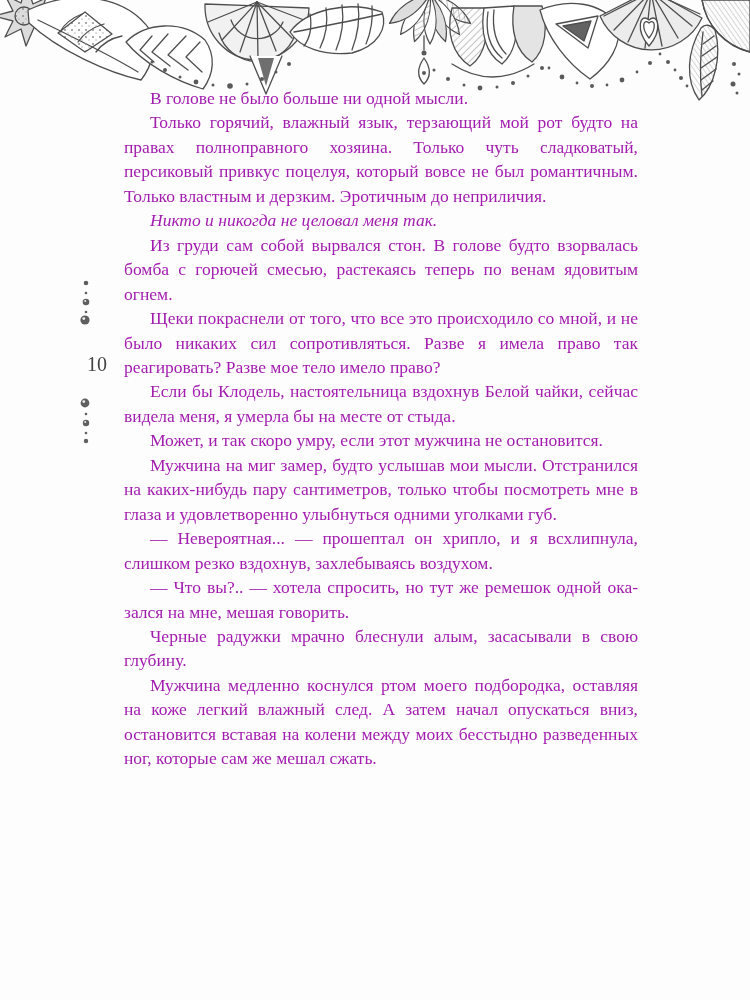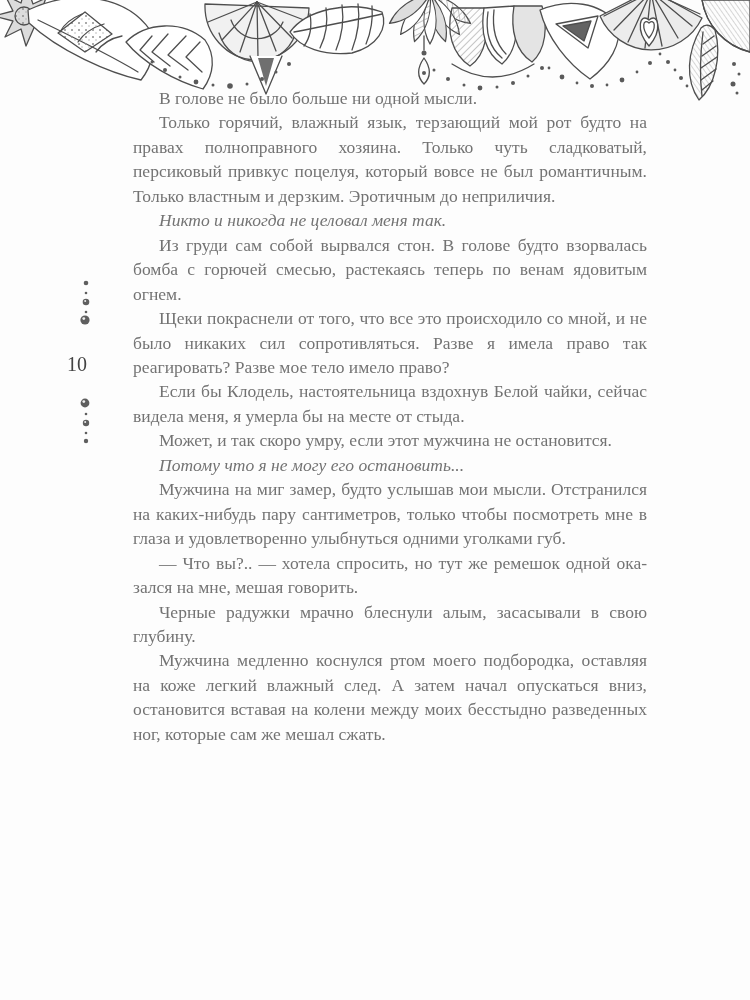--- a/index.html
+++ b/index.html
@@ -14,33 +14,33 @@
     width: 750px; height: 1000px;
     background: #fdfdfd;
   }
   .header-ornament-wrap {
     position: absolute; top: 0; left: 0;
     width: 750px; height: 105px;
     pointer-events: none;
   }
   .text-block {
     position: absolute;
-    left: 133px; top: 86px;
+    left: 124px; top: 86px;
     width: 514px;
     font-size: 17.5px;
     line-height: 24.45px;
-    color: #737373;
+    color: #a21caf;
     text-align: justify;
     hyphens: manual;
   }
   .para { margin: 0; text-indent: 26px; }
   .para.italic { font-style: italic; font-family: Liberation Serif, serif; }
   .page-number {
     position: absolute;
-    left: 60px; top: 353px;
+    left: 80px; top: 353px;
     width: 34px;
     text-align: center;
     font-size: 20px;
     color: #434343;
   }
   .margin-dots {
     position: absolute;
     left: 72px; top: 272px;
     width: 30px; height: 180px;
     pointer-events: none;
@@ -217,20 +217,20 @@
   <div class="page-number">10</div>
 
   <div class="text-block">
     <p class="para">В голове не было больше ни одной мысли.</p>
     <p class="para">Только горячий, влажный язык, терзающий мой рот будто на правах полноправного хозяина. Только чуть сладковатый, персиковый привкус поцелуя, который вовсе не был романтич­ным. Только властным и дерзким. Эротичным до неприличия.</p>
     <p class="para italic">Никто и никогда не целовал меня так.</p>
     <p class="para">Из груди сам собой вырвался стон. В голове будто взорва­лась бомба с горючей смесью, растекаясь теперь по венам ядо­витым огнем.</p>
     <p class="para">Щеки покраснели от того, что все это происходило со мной, и не было никаких сил сопротивляться. Разве я имела право так реагировать? Разве мое тело имело право?</p>
     <p class="para">Если бы Клодель, настоятельница вздохнув Белой чайки, сейчас видела меня, я умерла бы на месте от стыда.</p>
     <p class="para">Может, и так скоро умру, если этот мужчина не остановится.</p>
-    <p class="para italic">Потому что я не могу его остановить...</p>
     <p class="para">Мужчина на миг замер, будто услышав мои мысли. Отстра­нился на каких-нибудь пару сантиметров, только чтобы по­смотреть мне в глаза и удовлетворенно улыбнуться одними уголками губ.</p>
+    <p class="para">— Невероятная... — прошептал он хрипло, и я всхлипнула, слишком резко вздохнув, захлебываясь воздухом.</p>
     <p class="para">— Что вы?.. — хотела спросить, но тут же ремешок одной ока­зался на мне, мешая говорить.</p>
     <p class="para">Черные радужки мрачно блеснули алым, засасывали в свою глубину.</p>
     <p class="para">Мужчина медленно коснулся ртом моего подбородка, остав­ляя на коже легкий влажный след. А затем начал опускаться вниз, остановится вставая на колени между моих бесстыдно разведенных ног, которые сам же мешал сжать.</p>
   </div>
 
 </div>
 
 </body></html>

